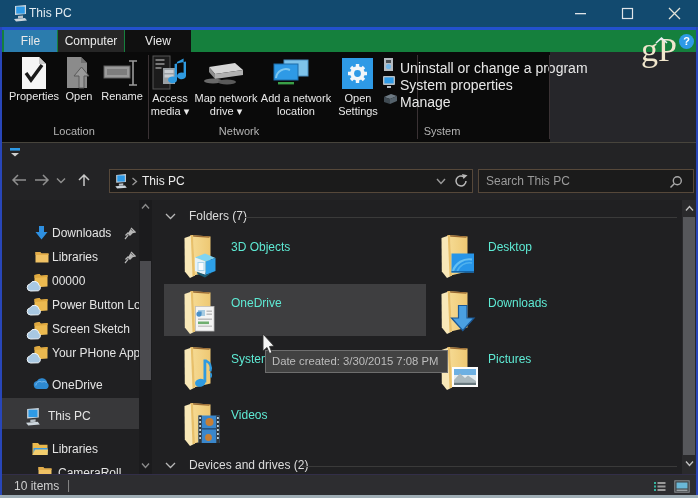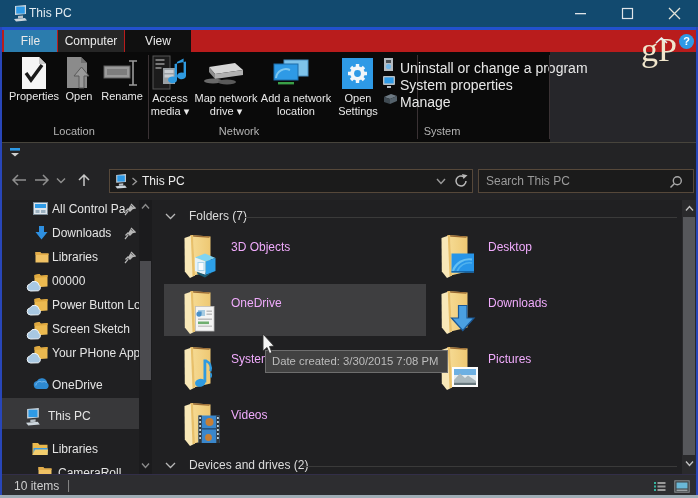--- a/index.html
+++ b/index.html
@@ -5,21 +5,21 @@
   html,body{margin:0;padding:0;background:#000;}
   #win{position:relative;width:698px;height:498px;overflow:hidden;
        font-family:"Liberation Sans",sans-serif;background:#1f1f21;}
   .abs{position:absolute;}
   
   #titlebar{left:0;top:0;width:698px;height:27px;background:#124a6f;}
   #titletxt{left:29px;top:6px;font-size:12px;color:#e2ebf1;}
   .winbtn{top:0;height:27px;width:45px;color:#e8e8e8;text-align:center;}
   #blueline{left:0;top:27px;width:698px;height:3px;background:#2351cd;}
   
-  #tabrow{left:2px;top:30px;width:694px;height:22px;background:#b91c1c;}
+  #tabrow{left:2px;top:30px;width:694px;height:22px;background:#15803d;}
   .tab{position:absolute;top:0;height:22px;font-size:12px;color:#eaeaea;text-align:center;line-height:22px;}
   
   #ribbon{left:2px;top:52px;width:694px;height:90px;background:#0a0a0a;}
   #ribbonright{position:absolute;left:548px;top:0;width:146px;height:90px;background:#26262a;}
   .glabel{position:absolute;top:73px;font-size:11px;color:#b4b4b4;text-align:center;}
   .vsep{position:absolute;top:3px;height:84px;width:1px;background:#3a3234;}
   .rbtxt{position:absolute;font-size:11px;color:#e8e8e8;text-align:center;line-height:12.5px;}
   .menu-item{position:absolute;font-size:14px;color:#e8e8e8;}
   #ribbonline{left:0px;top:142px;width:698px;height:1px;background:#47443c;}
   
@@ -30,21 +30,21 @@
   #searchbox{position:absolute;left:476px;top:7px;width:216px;height:24px;background:#1b1b1b;border:1px solid #56483a;box-sizing:border-box;}
   
   #sidebar{left:2px;top:200px;width:137px;height:274px;background:#202022;}
   #sidescroll{left:139px;top:200px;width:13px;height:274px;background:#1b1b1d;}
   #main{left:152px;top:200px;width:530px;height:274px;background:#202022;padding-left:16px;}
   #mainscroll{left:682px;top:200px;width:14px;height:274px;background:#2a2a2c;}
   .srow{position:absolute;left:0;width:137px;height:24px;}
   .srow .lbl{position:absolute;left:50px;top:4px;font-size:12px;color:#e4e4e4;white-space:nowrap;}
   .shead{position:absolute;font-size:12px;color:#dcdcdc;}
   .tile{position:absolute;width:262px;height:52px;}
-  .tile .tlbl{position:absolute;left:67px;top:12px;font-size:12px;color:#f0abfc;}
+  .tile .tlbl{position:absolute;left:67px;top:12px;font-size:12px;color:#5eead4;}
   .tile svg{position:absolute;left:17px;top:4px;}
   
   #statusbar{left:0;top:474px;width:698px;height:21px;background:#2d2d30;border-top:1px solid #322e48;box-sizing:border-box;}
   #bottombar{left:0;top:495px;width:698px;height:3px;background:#9fadb5;}
   #lborder{left:0;top:27px;width:2px;height:468px;background:#2846b9;}
   #rborder{left:696px;top:27px;width:2px;height:468px;background:#2846b9;}
   #tooltip{left:265px;top:350px;width:183px;height:23px;background:#424242;border:1px solid #6e6e6e;box-sizing:border-box;
            font-size:11.3px;color:#bdbdbd;line-height:21px;padding-left:6px;white-space:nowrap;}
 </style>
 </head>
@@ -222,34 +222,20 @@
         <circle cx="8.3" cy="5.7" r="4" stroke="#a8a8a8" stroke-width="1.4" fill="none"></circle>
         <path d="M5.2 8.8 L1.5 12.5" stroke="#a8a8a8" stroke-width="1.5"></path>
       </svg>
     </div>
   </div>
 
   <div class="abs" id="sidebar">
 
     <div class="srow" style="top:198px;">
       <div style="position:absolute;left:-2px;top:0;width:141px;height:24px;background:#38383a;"></div>
-    </div>
-    <div class="srow" style="top:-2px;">
-      <svg style="position:absolute;left:31px;top:4px" width="15" height="13" viewBox="0 0 15 13">
-        <rect x="0.5" y="0.5" width="14" height="12" fill="#dfe6ec" stroke="#7a8a96"></rect>
-        <rect x="2" y="2" width="11" height="4" fill="#2e9ae6"></rect>
-        <rect x="2.5" y="8" width="4" height="3" fill="#9ab0c0"></rect>
-          <rect x="8" y="8" width="4.5" height="3" fill="#9ab0c0"></rect>
-      </svg>
-      <div class="lbl">All Control Pa</div>
-        <svg style="position:absolute;right:3px;top:5px" width="12" height="13" viewBox="0 0 12 13">
-        <path d="M7,1 L11,5 L8.5,5.5 L6,8 L4,6 L1.5,8.5 M6,8 L4,6" stroke="#b8b8b8" stroke-width="1.4" fill="none"></path>
-        <path d="M6.5,2 L10,5.5 L7.5,6 L5.5,8 L4,6.5 Z" fill="#b8b8b8"></path>
-        <path d="M1,12 L4.2,8.2" stroke="#b8b8b8" stroke-width="1.2"></path>
-      </svg>
     </div>
     <div class="srow" style="top:22px;">
       <svg style="position:absolute;left:33px;top:3px" width="13" height="16" viewBox="0 0 13 16">
         <polygon points="4,1 9,1 9,7 12.5,7 6.5,14.5 0.5,7 4,7" fill="#2e8fe0"></polygon>
       </svg>
       <div class="lbl">Downloads</div>
         <svg style="position:absolute;right:3px;top:5px" width="12" height="13" viewBox="0 0 12 13">
         <path d="M7,1 L11,5 L8.5,5.5 L6,8 L4,6 L1.5,8.5 M6,8 L4,6" stroke="#b8b8b8" stroke-width="1.4" fill="none"></path>
         <path d="M6.5,2 L10,5.5 L7.5,6 L5.5,8 L4,6.5 Z" fill="#b8b8b8"></path>
         <path d="M1,12 L4.2,8.2" stroke="#b8b8b8" stroke-width="1.2"></path>

